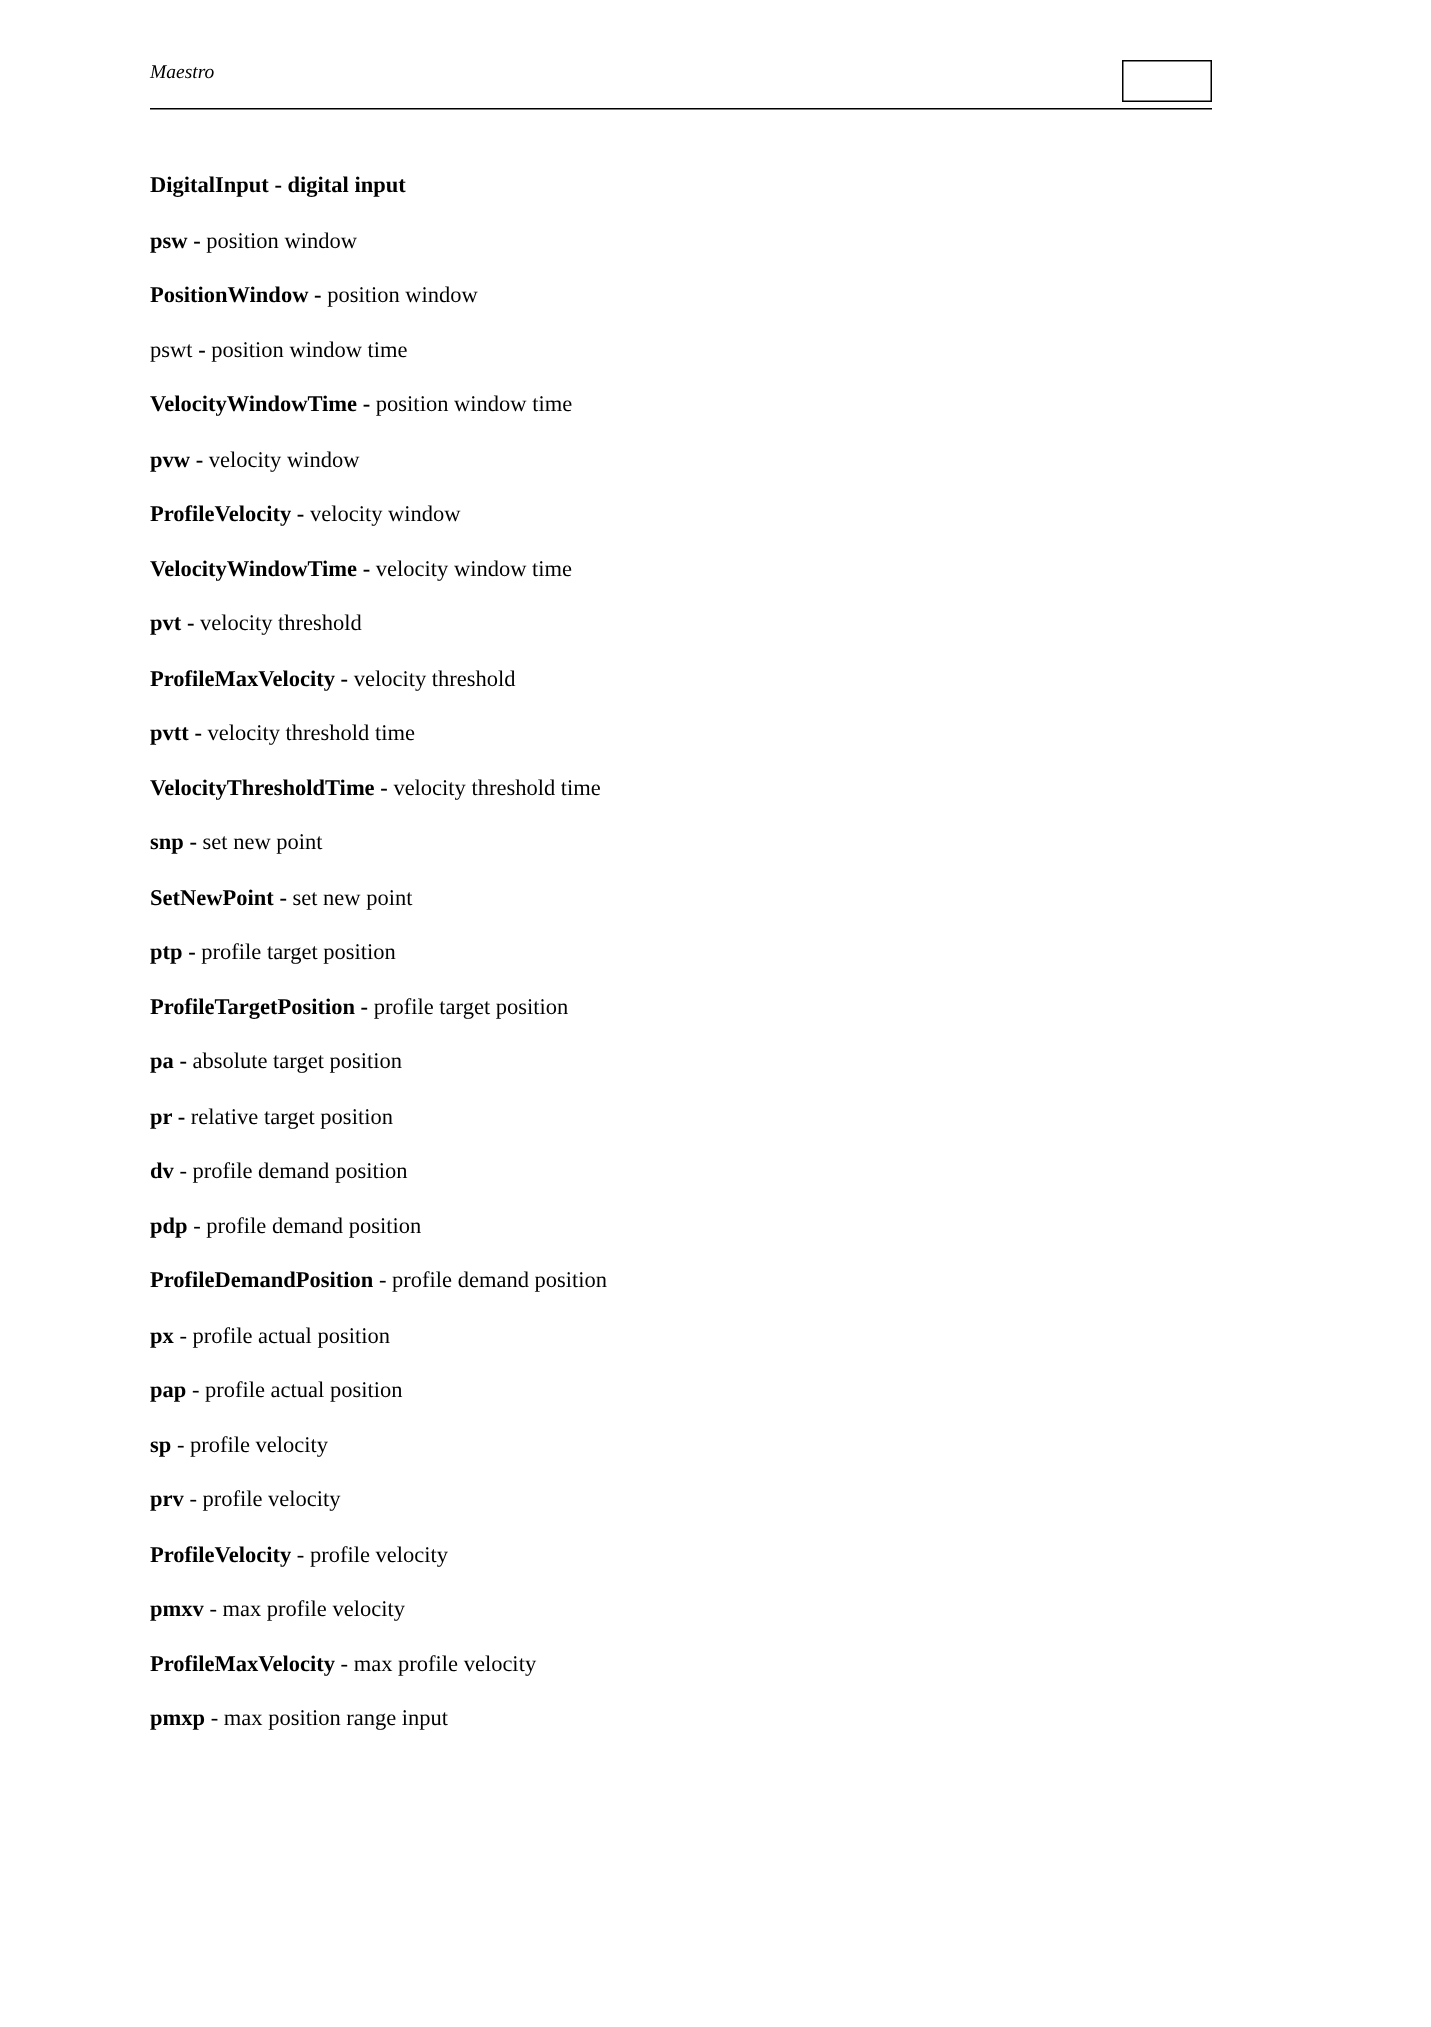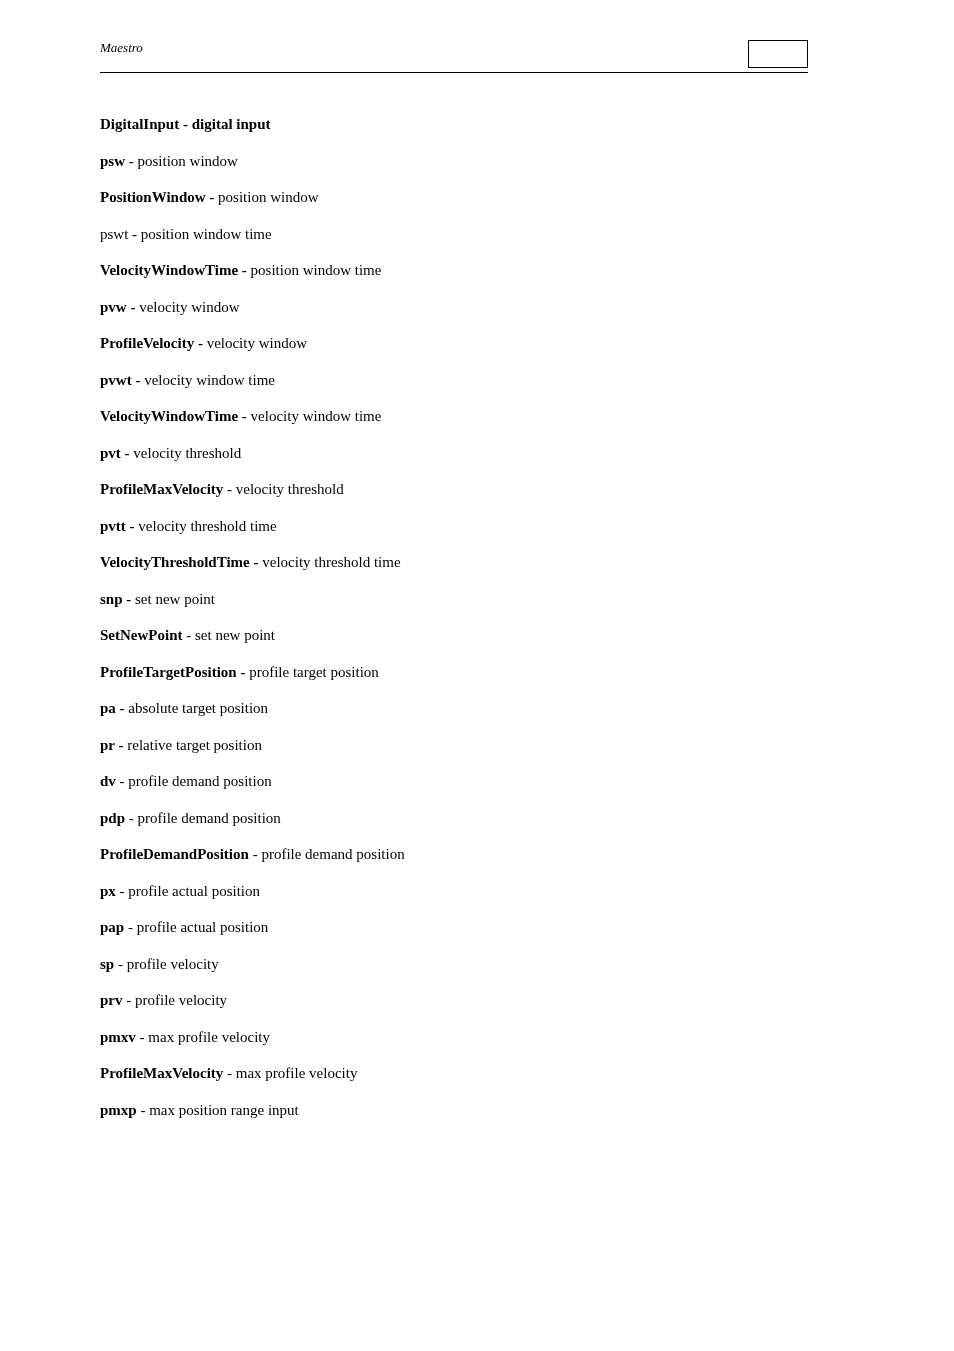--- a/index.html
+++ b/index.html
@@ -65,35 +65,36 @@
   </div>
 
   <div class="content" id="entries-container">
   <div class="entry"><span style="font-weight: bold;">DigitalInput</span><span style="font-weight: bold;"> - </span><span style="font-weight: bold;">digital input</span></div>
       <div class="entry"><span style="font-weight: bold;">psw</span><span style="font-weight: bold;"> - </span><span style="font-weight: normal;">position window</span></div>
       <div class="entry"><span style="font-weight: bold;">PositionWindow</span><span style="font-weight: bold;"> - </span><span style="font-weight: normal;">position window</span></div>
       <div class="entry"><span style="font-weight: normal;">pswt</span><span style="font-weight: bold;"> - </span><span style="font-weight: normal;">position window time</span></div>
       <div class="entry"><span style="font-weight: bold;">VelocityWindowTime</span><span style="font-weight: bold;"> - </span><span style="font-weight: normal;">position window time</span></div>
       <div class="entry"><span style="font-weight: bold;">pvw</span><span style="font-weight: bold;"> - </span><span style="font-weight: normal;">velocity window</span></div>
       <div class="entry"><span style="font-weight: bold;">ProfileVelocity</span><span style="font-weight: bold;"> - </span><span style="font-weight: normal;">velocity window</span></div>
-      <div class="entry"><span style="font-weight: bold;">pvwt</span><span style="font-weight: bold;"> - </span><span style="font-weight: normal;">velocity window time</span></div>
       <div class="entry"><span style="font-weight: bold;">VelocityWindowTime</span><span style="font-weight: bold;"> - </span><span style="font-weight: normal;">velocity window time</span></div>
       <div class="entry"><span style="font-weight: bold;">pvt</span><span style="font-weight: bold;"> - </span><span style="font-weight: normal;">velocity threshold</span></div>
       <div class="entry"><span style="font-weight: bold;">ProfileMaxVelocity</span><span style="font-weight: bold;"> - </span><span style="font-weight: normal;">velocity threshold</span></div>
       <div class="entry"><span style="font-weight: bold;">pvtt</span><span style="font-weight: bold;"> - </span><span style="font-weight: normal;">velocity threshold time</span></div>
       <div class="entry"><span style="font-weight: bold;">VelocityThresholdTime</span><span style="font-weight: bold;"> - </span><span style="font-weight: normal;">velocity threshold time</span></div>
       <div class="entry"><span style="font-weight: bold;">snp</span><span style="font-weight: bold;"> - </span><span style="font-weight: normal;">set new point</span></div>
       <div class="entry"><span style="font-weight: bold;">SetNewPoint</span><span style="font-weight: bold;"> - </span><span style="font-weight: normal;">set new point</span></div>
+      <div class="entry"><span style="font-weight: bold;">ptp</span><span style="font-weight: bold;"> - </span><span style="font-weight: normal;">profile target position</span></div>
       <div class="entry"><span style="font-weight: bold;">ProfileTargetPosition</span><span style="font-weight: bold;"> - </span><span style="font-weight: normal;">profile target position</span></div>
       <div class="entry"><span style="font-weight: bold;">pa</span><span style="font-weight: bold;"> - </span><span style="font-weight: normal;">absolute target position</span></div>
       <div class="entry"><span style="font-weight: bold;">pr</span><span style="font-weight: bold;"> - </span><span style="font-weight: normal;">relative target position</span></div>
       <div class="entry"><span style="font-weight: bold;">dv</span><span style="font-weight: normal;"> - profile demand position</span></div>
       <div class="entry"><span style="font-weight: bold;">pdp</span><span style="font-weight: normal;"> - profile demand position</span></div>
       <div class="entry"><span style="font-weight: bold;">ProfileDemandPosition</span><span style="font-weight: normal;"> - profile demand position</span></div>
       <div class="entry"><span style="font-weight: bold;">px</span><span style="font-weight: normal;"> - profile actual position</span></div>
       <div class="entry"><span style="font-weight: bold;">pap</span><span style="font-weight: normal;"> - profile actual position</span></div>
       <div class="entry"><span style="font-weight: bold;">sp</span><span style="font-weight: normal;"> - profile velocity</span></div>
       <div class="entry"><span style="font-weight: bold;">prv</span><span style="font-weight: normal;"> - profile velocity</span></div>
+      <div class="entry"><span style="font-weight: bold;">ProfileVelocity</span><span style="font-weight: normal;"> - profile velocity</span></div>
       <div class="entry"><span style="font-weight: bold;">pmxv</span><span style="font-weight: normal;"> - max profile velocity</span></div>
       <div class="entry"><span style="font-weight: bold;">ProfileMaxVelocity</span><span style="font-weight: normal;"> - max profile velocity</span></div>
       <div class="entry"><span style="font-weight: bold;">pmxp</span><span style="font-weight: normal;"> - max position range input</span></div>
     </div>
 </div>
 
 </body></html>

